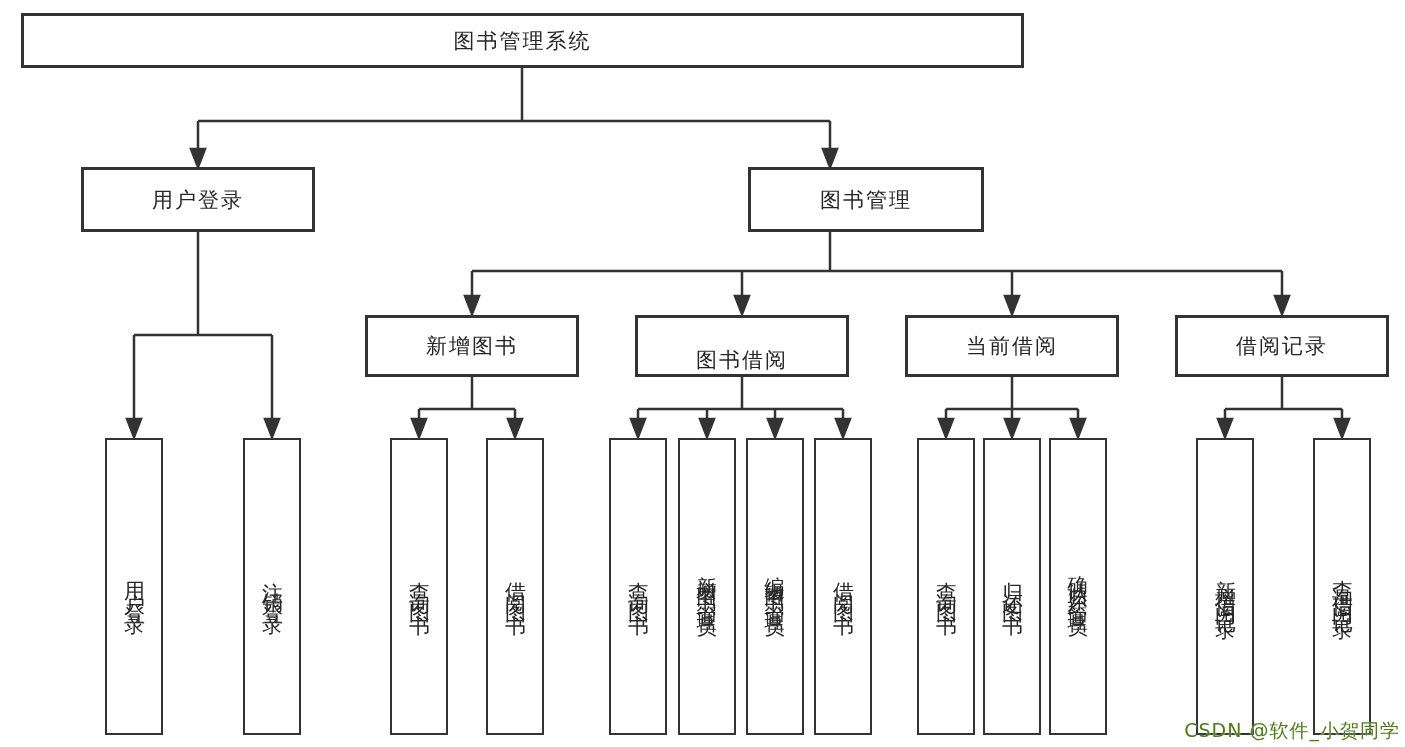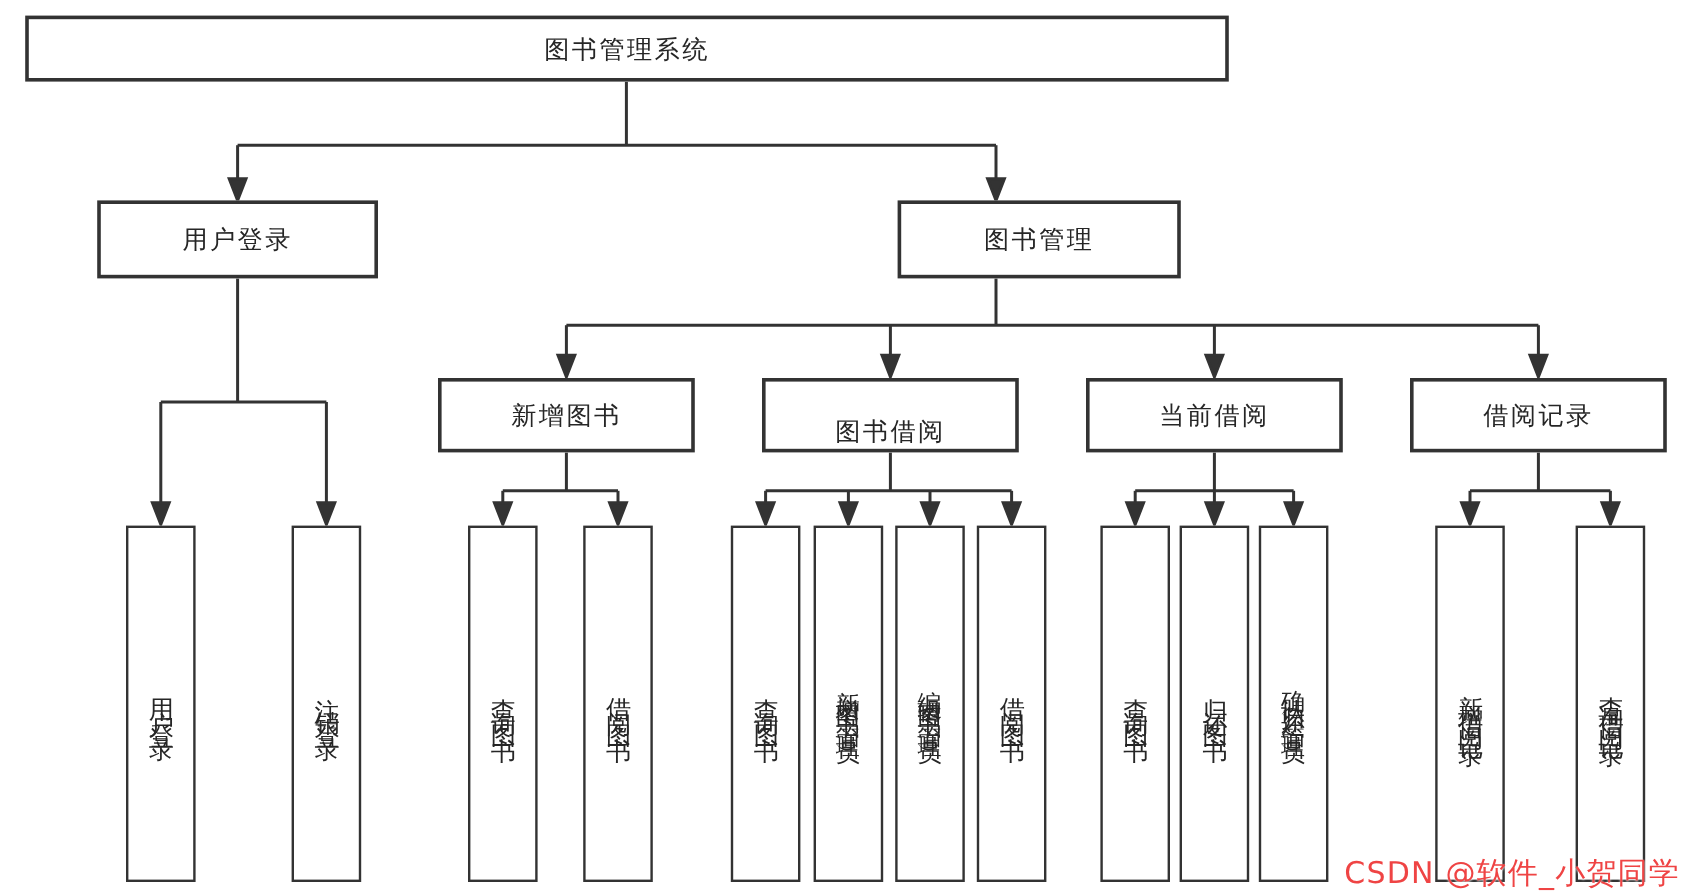--- a/index.html
+++ b/index.html
@@ -19,21 +19,21 @@
   }
   .leaf { border-width:2.5px; }
   .vtext {
     writing-mode:vertical-rl; text-orientation:mixed;
     font-size:21px; line-height:1.1; letter-spacing:11px;
     color:#262626;
   }
   .vtext.long { letter-spacing:6px; font-size:20px; }
   .watermark {
     position:absolute; right:5px; bottom:3px;
-    font-size:25px; color:#ef4444; letter-spacing:1px;
+    font-size:19px; color:#4d7c0f; letter-spacing:1px;
     text-shadow:0 1px 2px rgba(255,255,255,0.95);
     z-index:5; white-space:nowrap;
   }
 </style>
 </head>
 <body>
 
 <div class="canvas">
 
   <svg class="connectors" width="1405" height="747" xmlns="http://www.w3.org/2000/svg" stroke="#333333" stroke-width="2.5" fill="#333333">

